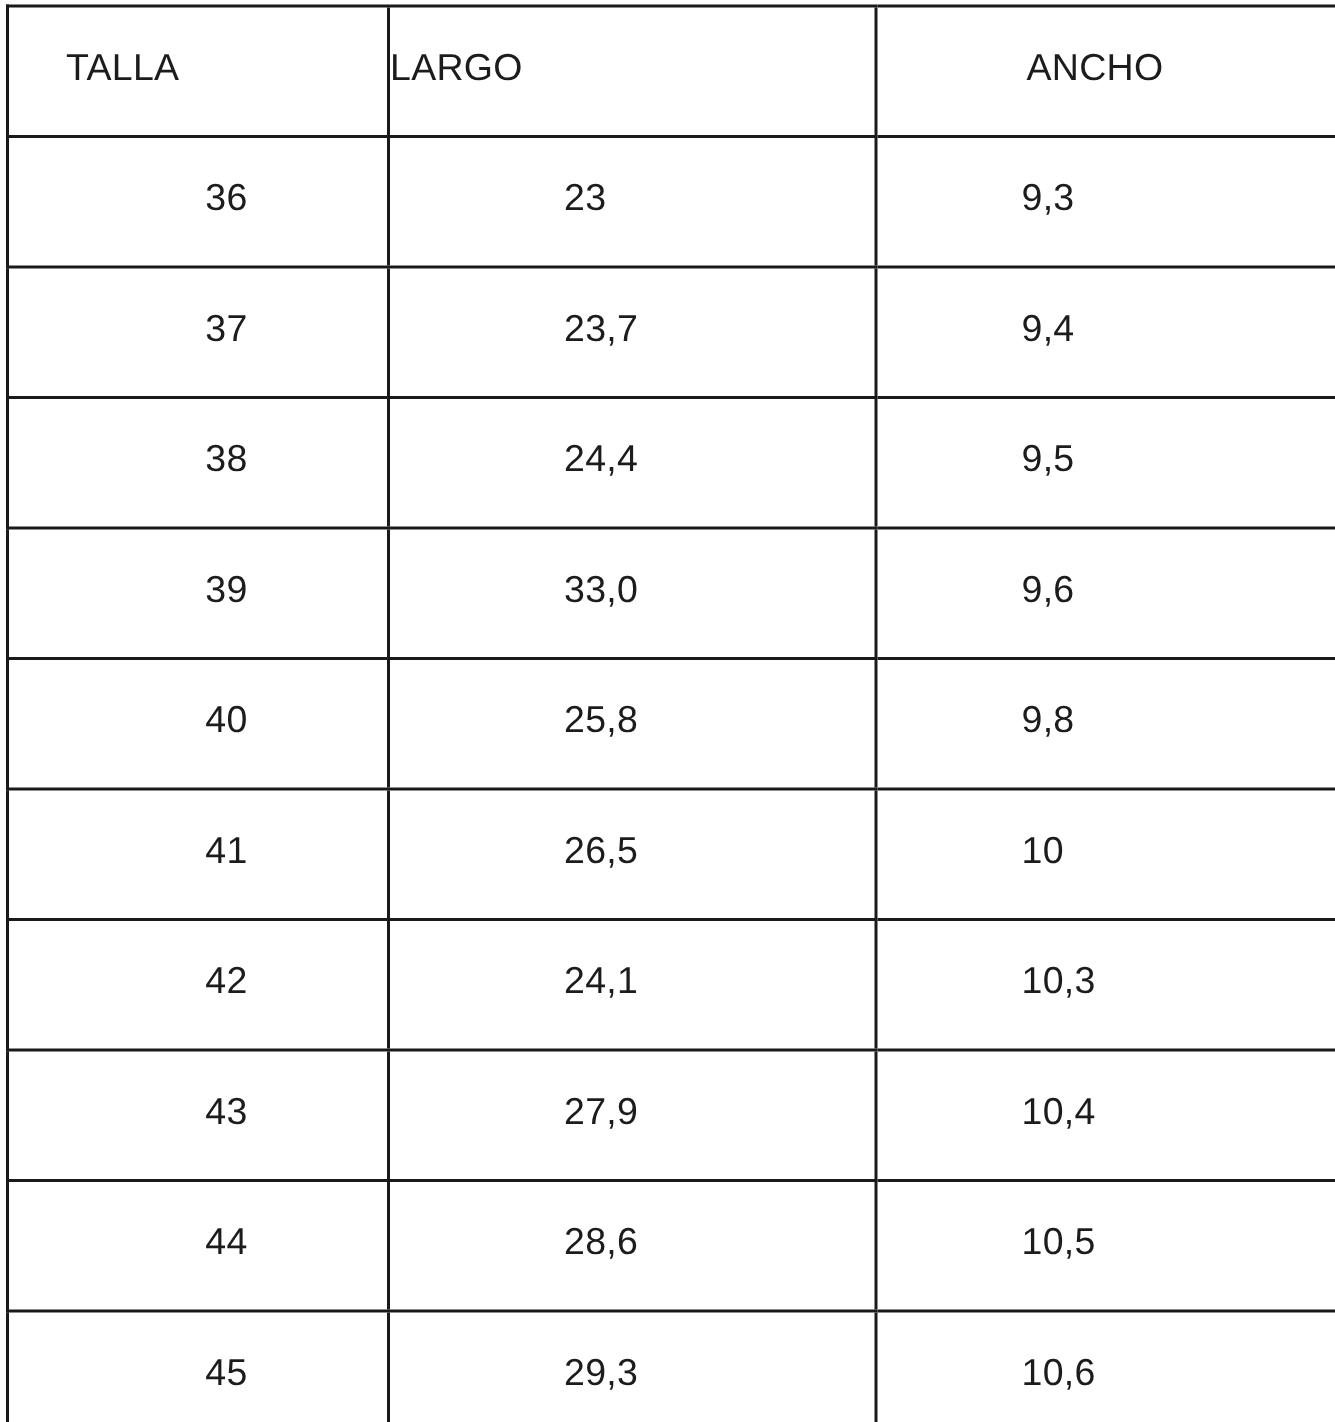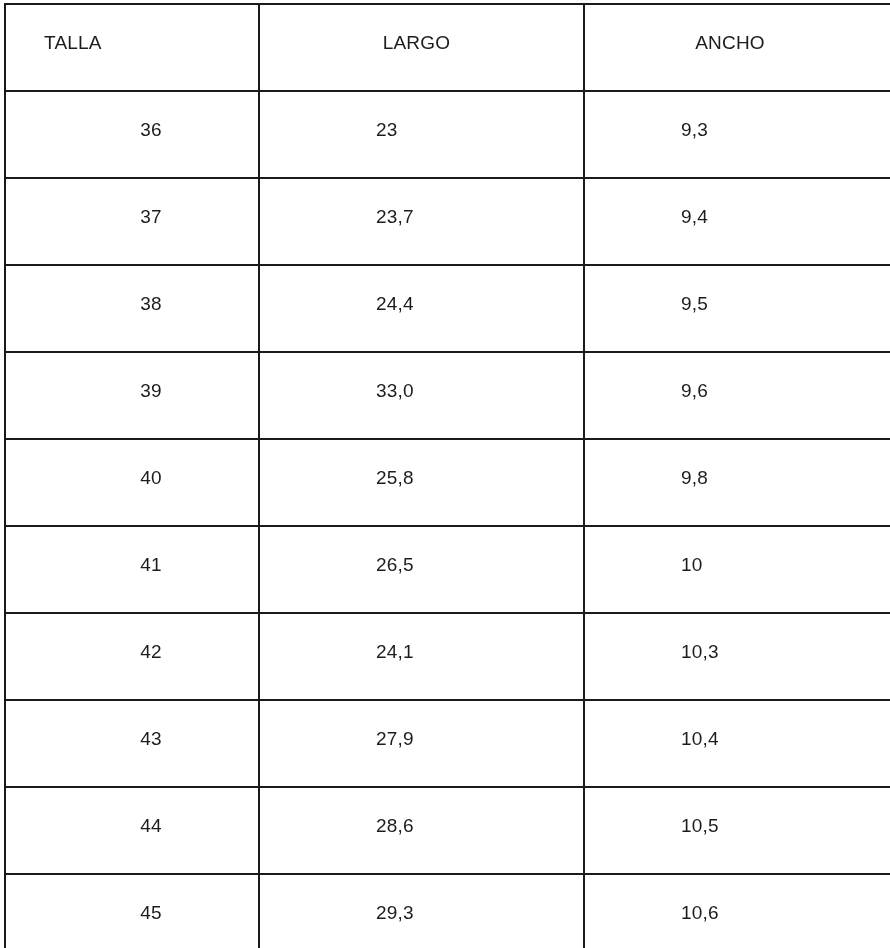--- a/index.html
+++ b/index.html
@@ -44,21 +44,21 @@
   .size-table td {
     border-left: 2px solid #1a1a1a;
     border-top: 2px solid #1a1a1a;
     border-bottom: 2px solid #1a1a1a;
     border-right: 0;
     height: 85px;
     padding: 0;
     vertical-align: top;
     background: #ffffff;
     font-weight: normal;
-    font-size: 19px;
+    font-size: 25px;
     letter-spacing: 0.2px;
   }
 
   
   .size-table th:first-child,
   .size-table td:first-child {
     border-left: 2px solid #1a1a1a;
   }
 
   
@@ -66,21 +66,21 @@
     border-top: 2px solid #1a1a1a;
   }
 
   .cell-text {
     display: block;
     padding-top: 28px;
     line-height: 1;
   }
 
   .hdr-talla  { padding-left: 38px; text-align: left; }
-  .hdr-largo  { text-align: center; padding-right: 10px; }
+  .hdr-largo  { text-align: left; padding-right: 10px; }
   .hdr-ancho  { text-align: center; padding-right: 110px; }
 
   
   .val-talla { padding-left: 38px;  text-align: center; }
   .val-largo { padding-left: 116px; text-align: left; }
   .val-ancho { padding-left: 96px;  text-align: left; }
 </style>
 </head>
 <body>
 

